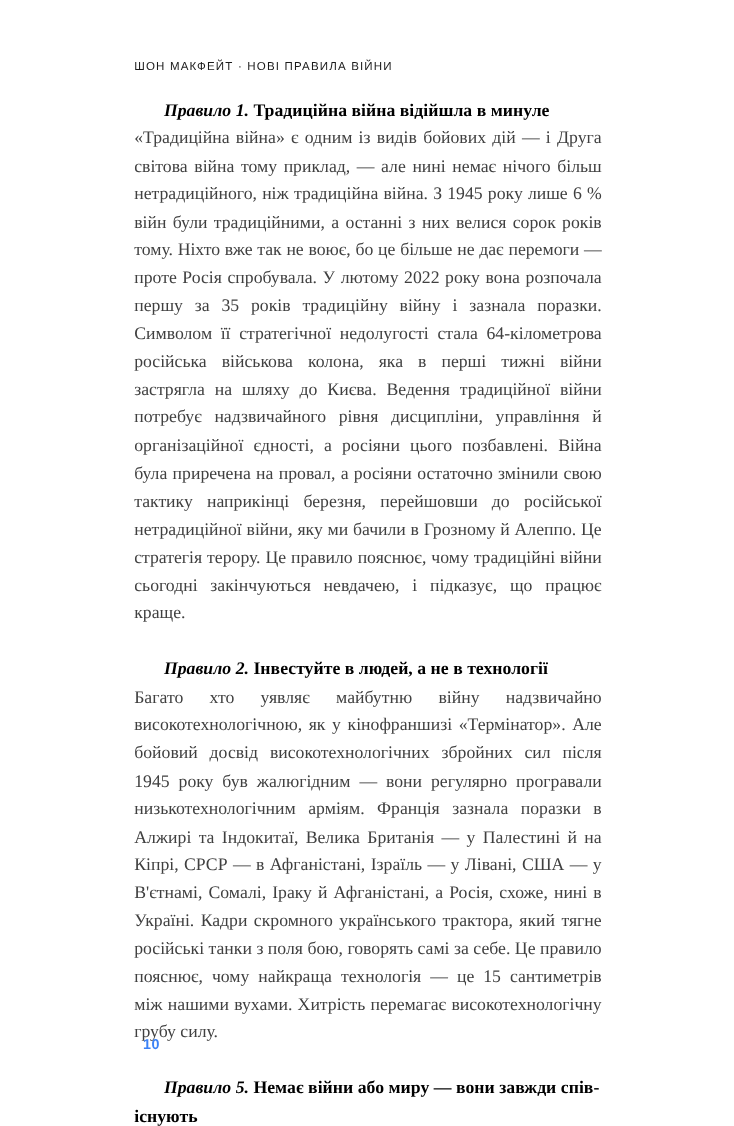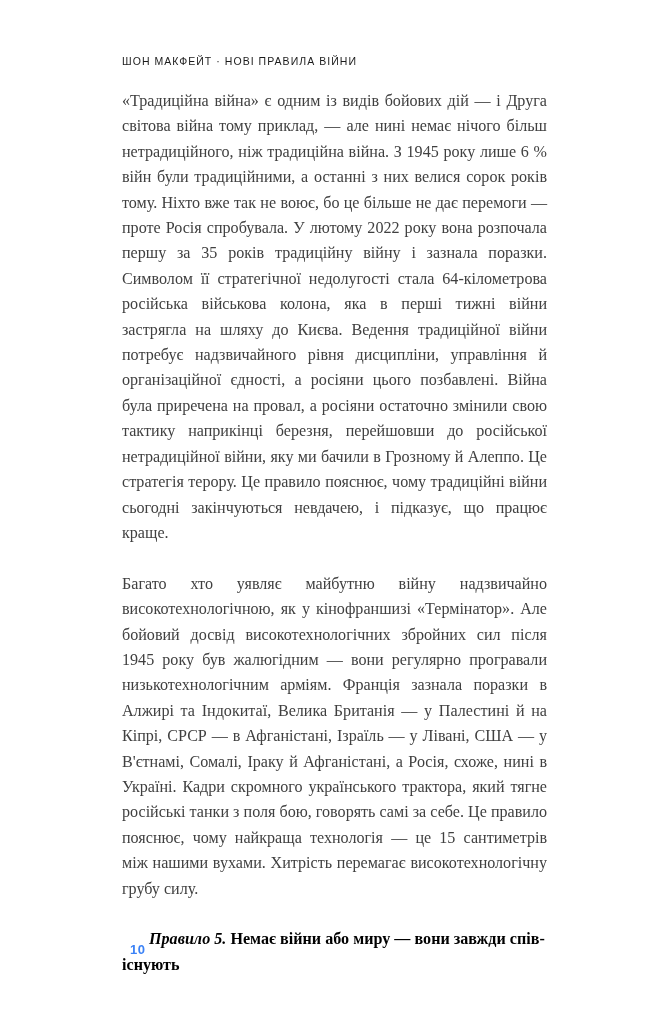--- a/index.html
+++ b/index.html
@@ -73,24 +73,30 @@
 </style>
 </head>
 <body>
 
 <div class="page">
 
   <div class="running-head">Шон Макфейт · Нові правила війни</div>
 
   <div class="body-block">
 
+    <h2 class="rule-heading">
+      <span class="rule-label">Правило 1.</span><span class="rule-title"> Традиційна війна відійшла в минуле</span>
+    </h2>
     <p class="body-para">«Традиційна війна» є одним із видів бойових дій — і Друга світова війна тому приклад, — але нині немає нічого більш нетрадиційного, ніж традиційна війна. З 1945 року лише 6 % війн були традиційними, а останні з них велися сорок років тому. Ніхто вже так не воює, бо це більше не дає перемоги — проте Росія спробувала. У лютому 2022 року вона розпочала першу за 35 років традиційну війну і зазнала поразки. Символом її стратегічної недолугості стала 64-кілометрова російська військова колона, яка в перші тижні війни застрягла на шляху до Києва. Ведення традиційної війни потребує надзвичайного рівня дисципліни, управління й організаційної єдності, а росіяни цього позбавлені. Війна була приречена на провал, а росіяни остаточно змінили свою тактику наприкінці березня, перейшовши до російської нетрадиційної війни, яку ми бачили в Грозному й Алеппо. Це стратегія терору. Це правило пояснює, чому традиційні війни сьогодні закінчуються невдачею, і підказує, що працює краще.</p>
 
     <div class="spacer-block"></div>
 
+    <h2 class="rule-heading">
+      <span class="rule-label">Правило 2.</span><span class="rule-title"> Інвестуйте в людей, а не в технології</span>
+    </h2>
     <p class="body-para">Багато хто уявляє майбутню війну надзвичайно високотехнологічною, як у кінофраншизі «Термінатор». Але бойовий досвід високотехнологічних збройних сил після 1945 року був жалюгідним — вони регулярно програвали низькотехнологічним арміям. Франція зазнала поразки в Алжирі та Індокитаї, Велика Британія — у Палестині й на Кіпрі, СРСР — в Афганістані, Ізраїль — у Лівані, США — у В'єтнамі, Сомалі, Іраку й Афганістані, а Росія, схоже, нині в Україні. Кадри скромного українського трактора, який тягне російські танки з поля бою, говорять самі за себе. Це правило пояснює, чому найкраща технологія — це 15 сантиметрів між нашими вухами. Хитрість перемагає високотехнологічну грубу силу.</p>
 
     <div class="spacer-block"></div>
 
     <h2 class="rule-heading">
       <span class="rule-label">Правило 5.</span><span class="rule-title"> Немає війни або миру — вони завжди спів­існують</span>
     </h2>
 
   </div>
 

